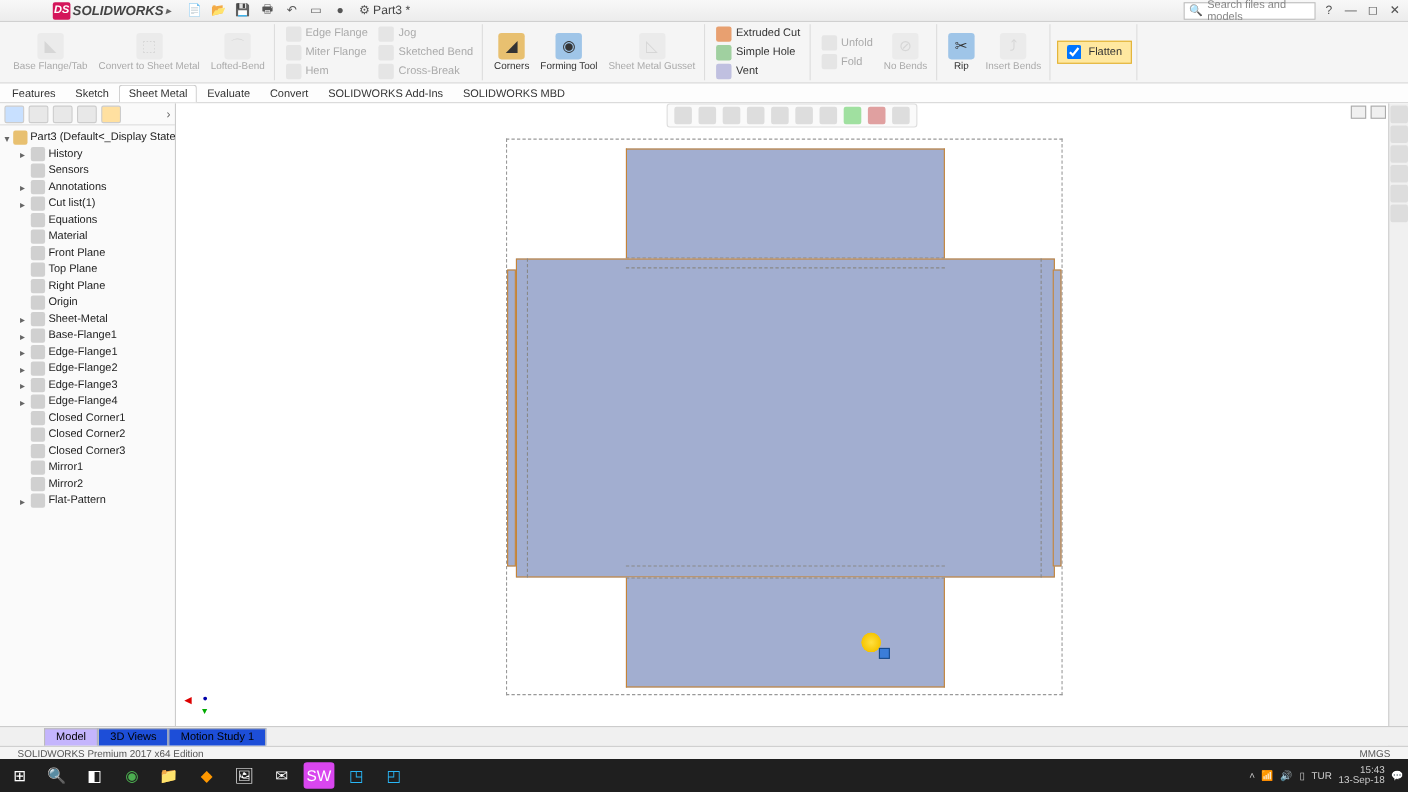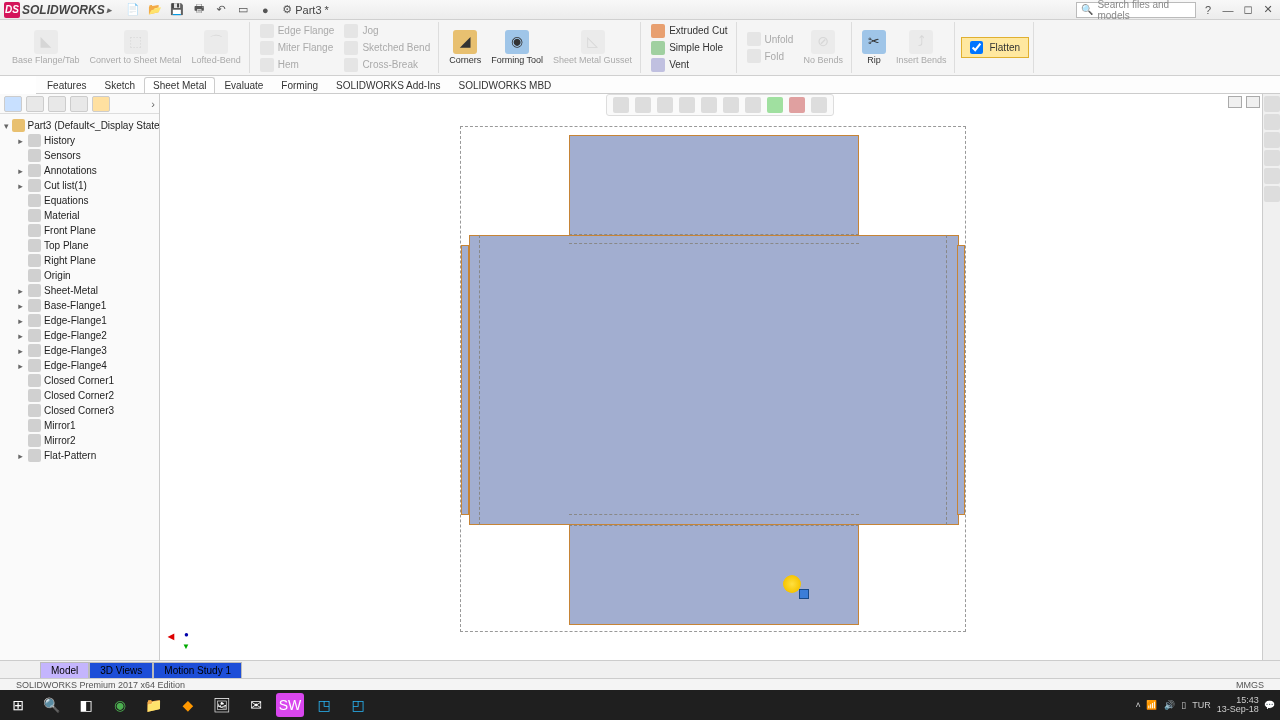--- a/index.html
+++ b/index.html
@@ -1,21 +1,21 @@
 <!DOCTYPE html>
 <html><head>
 <meta charset="utf-8">
 <style>
 * { margin: 0; padding: 0; box-sizing: border-box; font-family: "Segoe UI", Tahoma, sans-serif; }
 body { width: 1280px; height: 720px; overflow: hidden; background: #fff; font-size: 11px; position: relative; }
 
 
 .titlebar { height: 20px; background: linear-gradient(#f8f8f8,#ececec); display: flex; align-items: center; padding: 0 4px; border-bottom: 1px solid #d0d0d0; }
 .logo { display: flex; align-items: center; gap: 2px; font-weight: bold; font-style: italic; font-size: 12px; color: #444; }
-.logo-icon { width: 16px; height: 16px; background: #d4145a; border-radius: 2px; display: flex; align-items: center; justify-content: center; color: #fff; font-size: 10px; font-weight: bold; }
+.logo-icon { width: 16px; height: 16px; background: #d4145a; border-radius: 2px; display: flex; align-items: center; justify-content: center; color: #fff; font-size: 10px; font-weight: bold; margin-left: 44px; }
 .titlebar .qat { display: flex; gap: 6px; margin-left: 14px; }
 .qat-btn { width: 16px; height: 16px; display: flex; align-items: center; justify-content: center; color: #555; cursor: pointer; }
 .titlebar-center { flex: 1; text-align: left; color: #444; font-size: 11px; }
 .titlebar-right { display: flex; align-items: center; gap: 4px; }
 .search-box { width: 120px; height: 16px; border: 1px solid #bbb; background: #fff; display: flex; align-items: center; padding: 0 4px; color: #888; font-size: 10px; }
 .win-btn { width: 16px; height: 14px; display: flex; align-items: center; justify-content: center; color: #555; cursor: pointer; }
 
 
 .ribbon { height: 56px; background: #f5f5f5; border-bottom: 1px solid #d0d0d0; display: flex; align-items: stretch; padding: 2px 4px; gap: 2px; }
 .ribbon-group { display: flex; align-items: center; gap: 2px; border-right: 1px solid #ddd; padding: 0 4px; }
@@ -25,21 +25,21 @@
 .ribbon-btn.disabled .ribbon-icon { opacity: 0.4; }
 .ribbon-small { display: flex; flex-direction: column; gap: 1px; }
 .ribbon-small-btn { display: flex; align-items: center; gap: 4px; padding: 1px 4px; font-size: 10px; color: #333; cursor: pointer; }
 .ribbon-small-btn.disabled { color: #aaa; }
 .ribbon-small-btn .si { width: 14px; height: 14px; background: #ccc; border-radius: 2px; display: inline-block; }
 .ribbon-small-btn.disabled .si { opacity: 0.4; }
 .ribbon-small-btn.active { background: #ffe8a0; border: 1px solid #e0b030; }
 .ribbon-small-btn input[type=checkbox] { margin-right: 2px; }
 
 
-.cm-tabs { height: 18px; display: flex; align-items: flex-end; border-bottom: 1px solid #ccc; background: #fdfdfd; padding-left: 2px; margin-left: 36px; }
+.cm-tabs { height: 18px; display: flex; align-items: flex-end; border-bottom: 1px solid #ccc; background: #fdfdfd; padding-left: 2px; }
 .cm-tab { padding: 2px 8px; font-size: 10px; color: #333; border: 1px solid transparent; border-bottom: none; cursor: pointer; }
 .cm-tab.active { background: #fff; border-color: #ccc; border-top-left-radius: 3px; border-top-right-radius: 3px; }
 
 
 .content { position: absolute; top: 94px; bottom: 30px; left: 0; right: 0; display: flex; }
 .fm-panel { width: 160px; background: #fafafa; border-right: 1px solid #ccc; display: flex; flex-direction: column; }
 .fm-icons { height: 20px; display: flex; align-items: center; gap: 4px; padding: 2px 4px; border-bottom: 1px solid #ddd; }
 .fm-icons .ib { width: 18px; height: 16px; background: #e8e8e8; border: 1px solid #ccc; border-radius: 2px; cursor: pointer; }
 .fm-tree { flex: 1; overflow: auto; padding: 4px 2px; }
 .tree-item { display: flex; align-items: center; gap: 3px; padding: 1px 2px; font-size: 10px; color: #222; cursor: pointer; white-space: nowrap; }
@@ -239,21 +239,21 @@
         <span>Flatten</span>
       </div>
   </div>
 </div>
 
 <div class="cm-tabs" id="cm-tabs">
     <div class="cm-tab">Features</div>
     <div class="cm-tab">Sketch</div>
     <div class="cm-tab active">Sheet Metal</div>
     <div class="cm-tab">Evaluate</div>
-    <div class="cm-tab">Forming</div>
+    <div class="cm-tab">Convert</div>
     <div class="cm-tab">SOLIDWORKS Add-Ins</div>
     <div class="cm-tab">SOLIDWORKS MBD</div>
   </div>
 
 <div class="content">
   <div class="fm-panel">
     <div class="fm-icons">
       <div class="ib" style="background:#c8e0ff;"></div>
       <div class="ib"></div>
       <div class="ib"></div>

